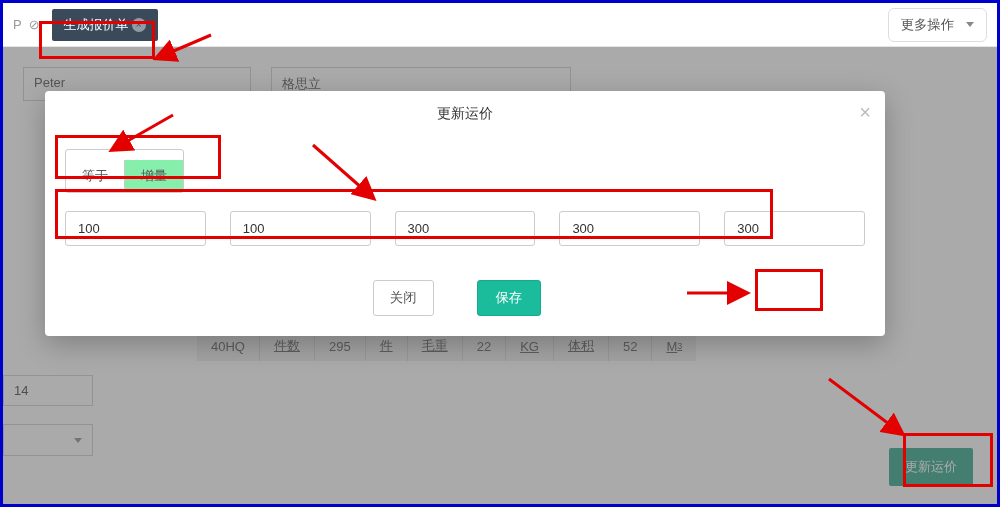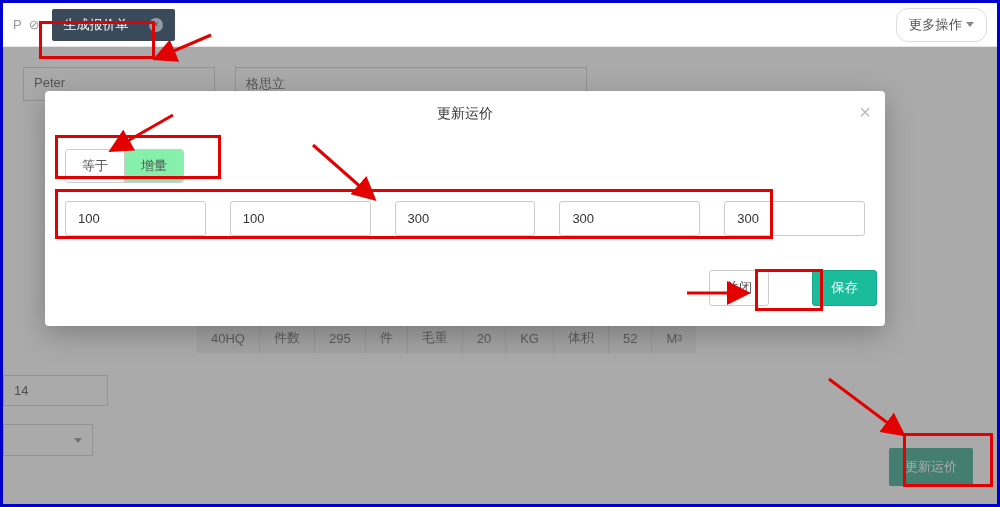--- a/index.html
+++ b/index.html
@@ -1,60 +1,60 @@
 <!DOCTYPE html>
 <html><head>
 <meta charset="utf-8">
 <style>
   * { box-sizing: border-box; margin: 0; padding: 0; }
   html, body { width: 1000px; height: 507px; font-family: "Microsoft YaHei", Arial, sans-serif; font-size: 13px; color: #333; overflow: hidden; }
   .frame { width: 1000px; height: 507px; border: 3px solid #0000cc; position: relative; background: #fff; }
 
   
   .topbar { height: 44px; border-bottom: 1px solid #e5e5e5; display: flex; align-items: center; padding: 0 10px; }
-  .tab-pill { background: #3a4a5a; color: #fff; padding: 7px 12px; border-radius: 2px; display: inline-flex; align-items: center; gap: 20px; font-size: 13px; }
+  .tab-pill { background: #3a4a5a; color: #fff; padding: 7px 12px; border-radius: 2px; display: inline-flex; align-items: center; gap: 3px; font-size: 13px; }
   .tab-pill .close { display: inline-flex; align-items: center; justify-content: center; width: 14px; height: 14px; border-radius: 50%; background: rgba(255,255,255,0.45); color: #3a4a5a; font-size: 10px; line-height: 1; }
   .spacer { flex: 1; }
-  .more-btn { border: 1px solid #ddd; background: #fff; color: #555; padding: 7px 12px; border-radius: 12px; display: inline-flex; align-items: center; gap: 4px; }
+  .more-btn { border: 1px solid #ddd; background: #fff; color: #555; padding: 7px 12px; border-radius: 6px; display: inline-flex; align-items: center; gap: 12px; }
   .caret { width: 0; height: 0; border-left: 4px solid transparent; border-right: 4px solid transparent; border-top: 5px solid #888; display: inline-block; }
 
   
   .bg { position: absolute; top: 44px; left: 0; right: 0; bottom: 0; background: #fff; }
   .bg-overlay { position: absolute; top: 44px; left: 0; right: 0; bottom: 0; background: rgba(100,100,100,0.55); }
 
   .bg .row1 { display: flex; gap: 20px; padding: 20px 20px 0 20px; }
-  .bg-input { border: 1px solid #ccc; background: #fff; padding: 7px 10px; width: 192px; color: #444; }
-  .bg-input.wide { width: 352px; }
-  .bg .left-number { position: absolute; top: 328px; left: 0; border: 1px solid #ccc; background: #fff; padding: 7px 10px; width: 105px; }
+  .bg-input { border: 1px solid #ccc; background: #fff; padding: 7px 10px; width: 228px; color: #444; }
+  .bg-input.wide { width: 300px; }
+  .bg .left-number { position: absolute; top: 328px; left: 0; border: 1px solid #ccc; background: #fff; padding: 7px 10px; width: 90px; }
   .bg .left-dd { position: absolute; top: 377px; left: 0; border: 1px solid #ccc; background: #fff; width: 90px; height: 32px; display: flex; align-items: center; justify-content: flex-end; padding: 0 10px; }
 
-  .info-row { position: absolute; top: 276px; left: 194px; display: flex; align-items: center; }
+  .info-row { position: absolute; top: 284px; left: 194px; display: flex; align-items: center; }
   .info-cell { border-right: 1px solid #d6d6d6; padding: 6px 14px; color: #555; background: #efefef; height: 30px; display: flex; align-items: center; }
-  .info-cell.label { background: #efefef; font-weight: 400; }
+  .info-cell.label { background: #efefef; font-weight: 400; text-decoration: underline; }
   .info-cell:last-child { border-right: none; }
   .sup { font-size: 9px; vertical-align: super; }
 
   .update-btn-bg { position: absolute; right: 24px; bottom: 18px; background: #1c9e82; color: #fff; border: none; padding: 10px 16px; border-radius: 2px; font-size: 13px; }
 
   
   .modal { position: absolute; top: 88px; left: 42px; width: 840px; background: #fff; border-radius: 4px; box-shadow: 0 8px 28px rgba(0,0,0,0.25); }
   .modal-header { text-align: center; padding: 14px 16px; position: relative; }
   .modal-title { font-size: 14px; color: #333; }
   .modal-close { position: absolute; right: 14px; top: 10px; color: #bbb; font-size: 20px; cursor: pointer; background: none; border: none; }
   .modal-body { padding: 12px 20px 20px 20px; }
 
   .mode-tabs { display: inline-flex; border: 1px solid #ccc; border-radius: 3px; overflow: hidden; margin-bottom: 18px; }
-  .mode-tab { padding: 7px 16px; background: #fff; color: #555; border-right: 1px solid #ccc; cursor: pointer; }
+  .mode-tab { padding: 7px 16px; background: #fff; color: #555; border-right: 1px solid #ccc; cursor: pointer; margin-top: 10px; }
   .mode-tab:last-child { border-right: none; }
   .mode-tab.active { background: #86efac; }
 
   .value-row { display: flex; gap: 24px; }
   .value-row input { flex: 1; border: 1px solid #ccc; border-radius: 3px; padding: 9px 12px; font-size: 13px; color: #333; min-width: 0; }
 
-  .modal-footer { padding: 14px 8px 20px 20px; display: flex; justify-content: flex-end; align-items: center; gap: 22px; }
+  .modal-footer { padding: 14px 36px 20px 20px; display: flex; justify-content: center; align-items: center; gap: 22px; }
   .btn-plain { background: #fff; border: 1px solid #ccc; color: #555; padding: 8px 16px; border-radius: 3px; cursor: pointer; }
   .btn-primary { background: #1abc9c; border: 1px solid #18a88b; color: #fff; padding: 8px 18px; border-radius: 3px; cursor: pointer; margin-left: 21px; }
 
   
   .redbox { position: absolute; border: 3px solid #e30000; pointer-events: none; }
   .ann-tab   { top: 18px;  left: 36px;  width: 116px; height: 38px; }
   .ann-modes { top: 132px; left: 52px;  width: 166px; height: 44px; }
   .ann-row   { top: 186px; left: 52px;  width: 718px; height: 50px; }
   .ann-save  { top: 266px; left: 752px; width: 68px;  height: 42px; }
   .ann-upd   { top: 430px; left: 900px; width: 90px;  height: 54px; }
@@ -86,21 +86,21 @@
       <div class="bg-input">Peter</div>
       <div class="bg-input wide">格思立</div>
     </div>
 
     <div class="info-row">
       <div class="info-cell">40HQ</div>
       <div class="info-cell label">件数</div>
       <div class="info-cell">295</div>
       <div class="info-cell label">件</div>
       <div class="info-cell label">毛重</div>
-      <div class="info-cell">20</div>
+      <div class="info-cell">22</div>
       <div class="info-cell label">KG</div>
       <div class="info-cell label">体积</div>
       <div class="info-cell">52</div>
       <div class="info-cell label">
         <span>M</span>
           <span class="sup">3</span>
       </div>
     </div>
 
     <div class="left-number">14</div>

